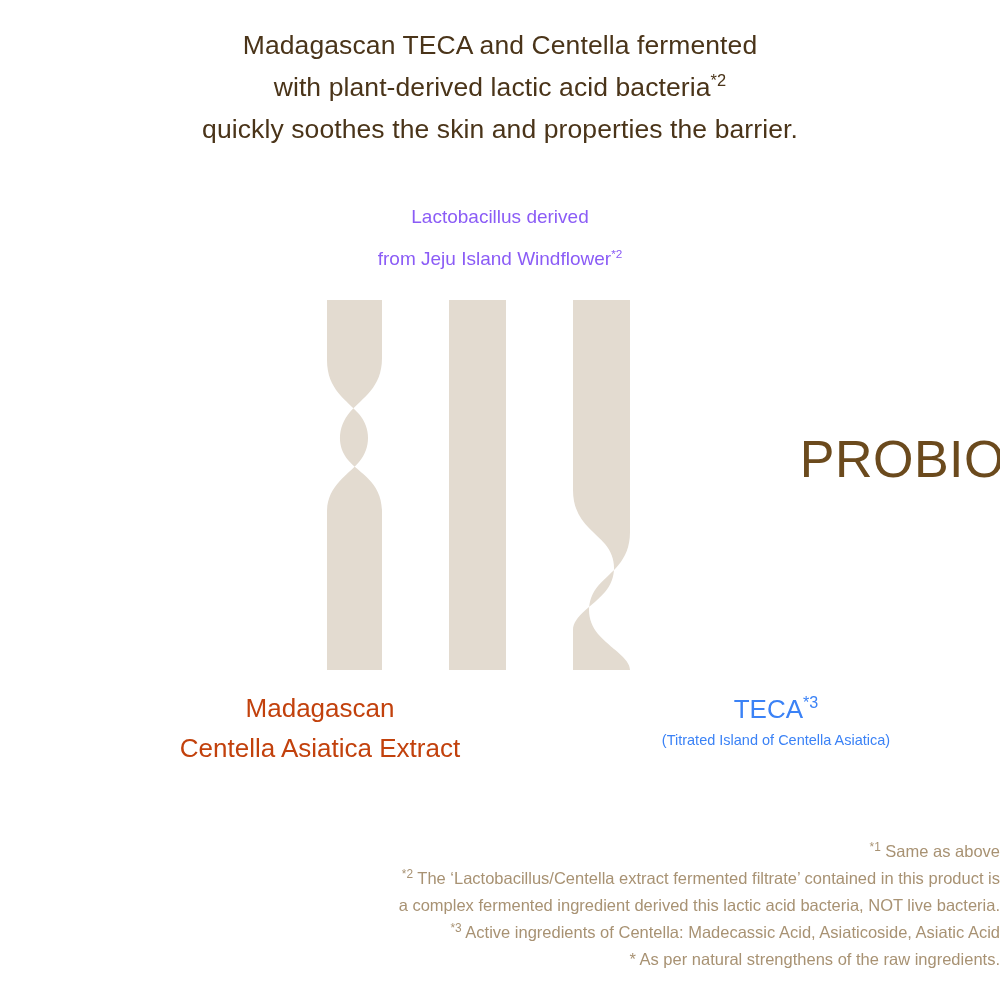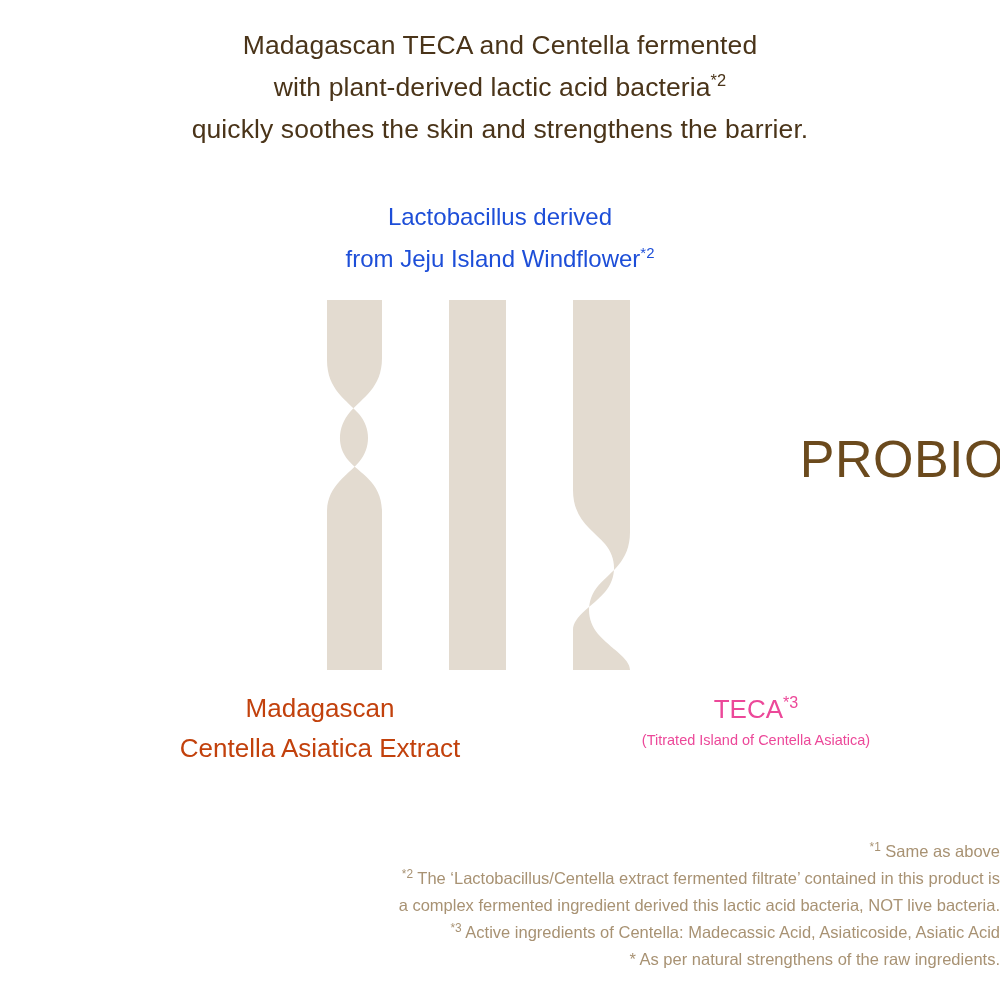--- a/index.html
+++ b/index.html
@@ -43,23 +43,23 @@
     line-height: 0;
   }
 
   
   .subhead {
     position: absolute;
     top: 196px;
     left: 0;
     width: 1000px;
     text-align: center;
-    font-size: 24px;
+    font-size: 19px;
     line-height: 42px;
-    color: #1d4ed8;
+    color: #8b5cf6;
   }
   .subhead .line {
     display: block;
     white-space: nowrap;
   }
 
   
   .graphic {
     position: absolute;
     left: 0;
@@ -95,25 +95,25 @@
     width: 520px;
     text-align: center;
     font-size: 26px;
     line-height: 40px;
     color: #c2410c;
   }
   .label-left .line { display: block; white-space: nowrap; }
 
   .label-right {
     position: absolute;
-    left: 556px;
+    left: 576px;
     top: 692px;
     width: 400px;
     text-align: center;
-    color: #ec4899;
+    color: #3b82f6;
   }
   .label-right .main {
     font-size: 26px;
     line-height: 34px;
     display: block;
   }
   .label-right .sub {
     display: block;
     font-size: 14.5px;
     line-height: 24px;
@@ -145,21 +145,21 @@
 <div class="page">
 
   <div class="headline">
     <span class="line">
       <span>Madagascan TECA and Centella fermented</span>
     </span>
     <span class="line">
       <span>with plant-derived lactic acid bacteria<sup>*2</sup></span>
     </span>
     <span class="line">
-      <span>quickly soothes the skin and strengthens the barrier.</span>
+      <span>quickly soothes the skin and properties the barrier.</span>
     </span>
   </div>
 
   <div class="subhead">
     <span class="line">
       <span>Lactobacillus derived</span>
     </span>
     <span class="line">
       <span>from Jeju Island Windflower<sup>*2</sup></span>
     </span>

